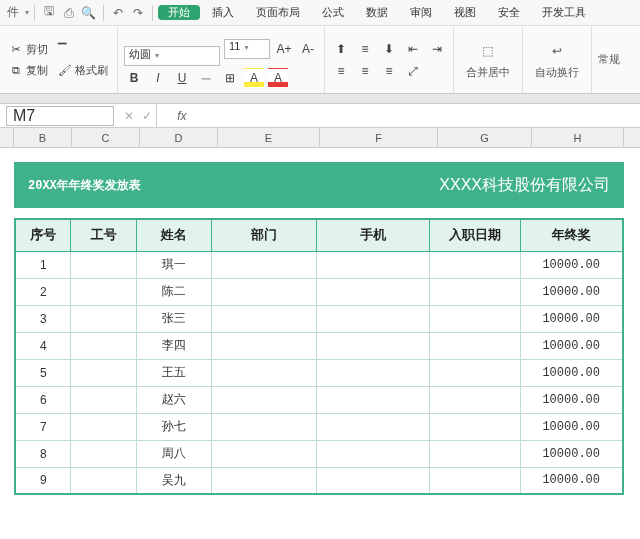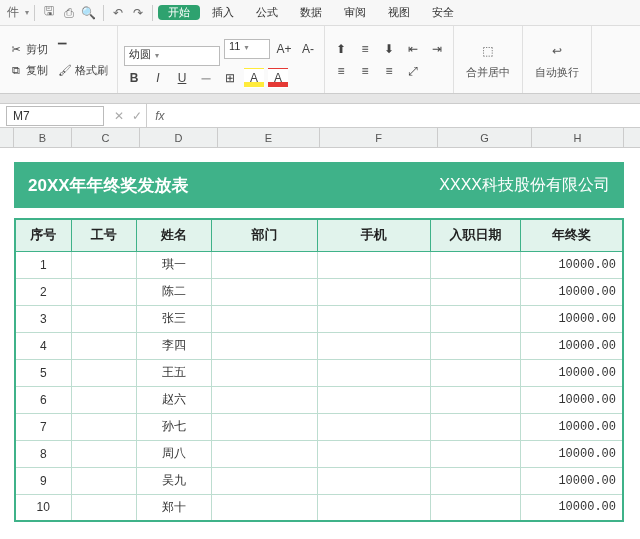--- a/index.html
+++ b/index.html
@@ -25,67 +25,69 @@
   .bigicon { width: 24px; height: 24px; display: flex; align-items: center; justify-content: center; color: #555; }
   .glabel { font-size: 11px; color: #555; text-align: center; }
   .stackbtn { display: flex; flex-direction: column; align-items: center; gap: 2px; padding: 2px 6px; }
   .dd { font-size: 8px; color: #888; margin-left: 1px; }
   
   
   .strip { height: 10px; background: #e6e6e6; border-bottom: 1px solid #ccc; }
   
   
   .fbar { display: flex; align-items: center; height: 24px; border-bottom: 1px solid #ccc; background: #fff; }
-  .namebox { width: 98px; height: 20px; border: 1px solid #bbb; margin: 0 6px; padding: 0 6px; font-size: 12px; color: #333; display: flex; align-items: center; }
-  .fx { font-style: italic; color: #666; padding: 0 8px; border-left: 1px solid #ccc; height: 100%; display: flex; align-items: center; }
+  .namebox { width: 108px; height: 20px; border: 1px solid #bbb; margin: 0 6px; padding: 0 6px; font-size: 16px; color: #333; display: flex; align-items: center; }
+  .fx { font-style: italic; color: #666; padding: 0 20px; border-left: 1px solid #ccc; height: 100%; display: flex; align-items: center; }
   .fxinput { flex: 1; height: 100%; }
   
   
   .colhdrs { display: flex; height: 20px; background: #eef0f0; border-bottom: 1px solid #ccc; }
   .rowcorner { width: 14px; border-right: 1px solid #ccc; }
   .ch { text-align: center; font-size: 11px; color: #555; border-right: 1px solid #ccc; line-height: 20px; }
   .cB { width: 58px; } .cC { width: 68px; } .cD { width: 78px; } .cE { width: 102px; } .cF { width: 118px; } .cG { width: 94px; } .cH { width: 92px; }
   
   
   .sheet { position: relative; padding-left: 14px; }
   
   
   .banner { display: flex; align-items: center; justify-content: space-between; background: #3fb289; color: #fff; height: 46px; margin: 14px 0 10px 0; width: 610px; padding: 0 14px; }
-  .banner-title { font-size: 17px; font-weight: bold; }
+  .banner-title { font-size: 12px; font-weight: bold; font-family: Liberation Mono, monospace; }
   .banner-sub { font-size: 16px; }
   
   
   .dtable { border-collapse: collapse; width: 610px; border: 2px solid #3fb289; }
   .dtable th { background: #e1f3ec; border: 1px solid #3fb289; height: 32px; font-size: 13px; font-weight: bold; color: #222; }
   .dtable td { border: 1px solid #bdddd0; height: 27px; font-size: 12px; text-align: center; color: #333; }
-  .dtable td.num { font-family: "Courier New", monospace; text-align: right; padding-right: 6px; }
+  .dtable td.num { font-family: "Courier New", monospace; text-align: right; padding-right: 22px; }
   .wB{width:58px}.wC{width:68px}.wD{width:78px}.wE{width:110px}.wF{width:118px}.wG{width:94px}.wH{width:104px}
 </style>
 </head>
 <body>
 
 <div class="menubar">
   <span class="mb-icon">件</span>
   <span class="dd">▾</span>
   <span class="mb-sep"></span>
   <span class="mb-icon">🖫</span>
   <span class="mb-icon">⎙</span>
   <span class="mb-icon">🔍</span>
   <span class="mb-sep"></span>
   <span class="mb-icon">↶</span>
   <span class="mb-icon">↷</span>
   <span class="mb-sep"></span>
   <span id="tabs" style="display:flex;gap:2px;">
       <span class="tab active">开始</span>
       <span class="tab">插入</span>
+      <span class="tab">页面布局</span>
       <span class="tab">公式</span>
       <span class="tab">数据</span>
       <span class="tab">审阅</span>
       <span class="tab">视图</span>
       <span class="tab">安全</span>
+      <span class="tab">开发工具</span>
     </span>
 </div>
 
 <div class="ribbon">
   <div class="rgroup">
     <div class="rrow">
       <span class="rbtn">
           <span class="ricon">✂</span>
           <span>剪切</span>
         </span>
@@ -138,20 +140,25 @@
     <div class="stackbtn">
       <span class="bigicon">⬚</span>
       <span class="glabel">合并居中</span>
     </div>
   </div>
   <div class="rgroup">
     <div class="stackbtn">
       <span class="bigicon">↩</span>
       <span class="glabel">自动换行</span>
     </div>
+  </div>
+  <div class="rgroup" style="border-right:none">
+    <div class="rrow">
+        <span class="glabel">常规</span>
+      </div>
   </div>
 </div>
 
 <div class="strip"></div>
 
 <div class="fbar">
   <div class="namebox">M7</div>
   <span style="color:#aaa;padding:0 4px">✕</span>
   <span style="color:#aaa;padding:0 4px">✓</span>
   <span class="fx">fx</span>
@@ -261,24 +268,15 @@
         </tr>
         <tr>
           <td>9</td>
           <td></td>
           <td>吴九</td>
           <td></td>
           <td></td>
           <td></td>
           <td class="num">10000.00</td>
         </tr>
-        <tr>
-          <td>10</td>
-          <td></td>
-          <td>郑十</td>
-          <td></td>
-          <td></td>
-          <td></td>
-          <td class="num">10000.00</td>
-        </tr>
       </tbody>
   </table>
 </div>
 
 </body></html>

